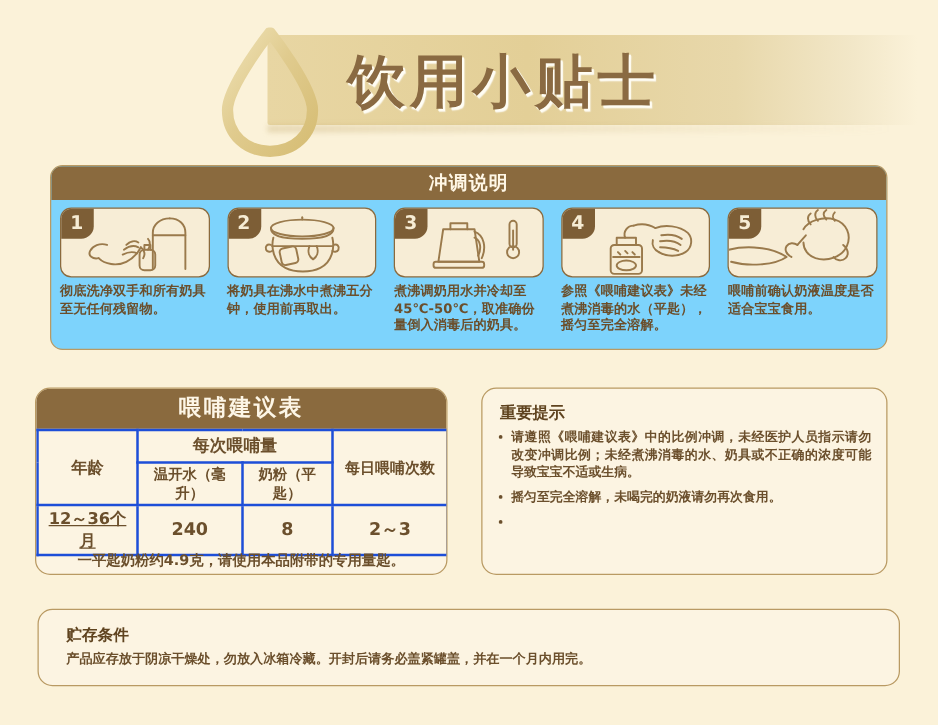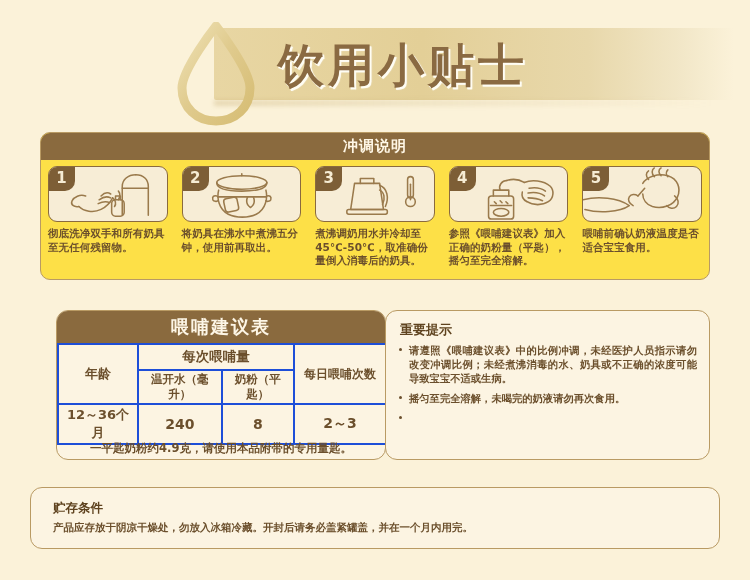--- a/index.html
+++ b/index.html
@@ -36,21 +36,21 @@
   
   .panel{
     position:absolute;
     background:#fcf4e2;
     border:1.5px solid #b99a63;
     border-radius:12px;
     box-sizing:border-box;
   }
   
   #prep-panel{ left:40px;top:132px;width:670px;height:148px;
-    border-radius:10px;overflow:hidden;padding:0;background:#fde047;}
+    border-radius:10px;overflow:hidden;padding:0;background:#7dd3fc;}
   #prep-header{
     position:absolute;left:0;top:0;width:100%;height:27px;
     background:#8a6a3e;color:#fff7e6;
     font-size:15px;font-weight:bold;line-height:27px;text-align:center;letter-spacing:1px;
   }
   #prep-steps{
     position:absolute;left:0;top:27px;width:100%;height:121px;
     display:flex;
   }
   .step{
@@ -67,41 +67,41 @@
     border-radius:9px 0 10px 0;
     color:#f6ecd4;font-size:15px;font-weight:bold;
     line-height:25px;text-align:center;
   }
   .step-svg{position:absolute;left:0;top:0;width:100%;height:100%;}
   .step-text{
     margin-top:5px;font-size:10.5px;line-height:13.5px;color:#6b4f2c;
     font-weight:bold;letter-spacing:.1px;
   }
   
-  #feed-panel{ left:56px;top:310px;width:330px;height:150px;overflow:hidden;padding:16px;}
+  #feed-panel{ left:28px;top:310px;width:330px;height:150px;overflow:hidden;padding:16px;}
   #feed-header{
     position:absolute;left:0;top:0;width:100%;height:32px;
     background:#8a6a3e;color:#fdf6e6;
     font-size:18px;font-weight:bold;line-height:32px;text-align:center;letter-spacing:2px;
   }
   table.feed{
     position:absolute;left:0;top:32px;width:330px;
     border-collapse:collapse;color:#6b4f2c;
   }
   table.feed td{
     border:2px solid #1d4ed8;
     text-align:center;color:#6b4f2c;font-weight:bold;
     padding:1px 2px;
   }
   .th-age{width:74px;font-size:13px;}
   .th-group{font-size:13.5px;height:22px;}
   .th-sub{font-size:11.5px;height:21px;}
   .th-freq{width:86px;font-size:12px;}
   .cell{font-size:14px;height:26px;}
-  .cell-age{font-size:13px;}
+  .cell-age{font-size:13px;text-decoration:underline;}
   #feed-note{
     position:absolute;left:0;bottom:3px;width:100%;
     text-align:center;font-size:11.5px;font-weight:bold;color:#6b4f2c;
   }
   
   #notes-panel{ left:385px;top:310px;width:325px;height:150px;padding:10px 12px;}
   #notes-title{font-size:13px;font-weight:bold;color:#5f431f;margin:0 0 4px 2px;}
   .note-item{
     position:relative;padding-left:11px;margin-bottom:6px;
     font-size:10.3px;line-height:14px;color:#6b4f2c;font-weight:bold;
@@ -216,21 +216,21 @@
             <path d="M57 14 C63 12 70 13 75 16"></path>
             <path d="M75 16 C83 13 95 14 102 20 C106 24 106 32 100 36 C94 40 84 40 78 36"></path>
             <path d="M78 36 C74 34 72 30 73 26"></path>
             <path d="M80 22 C86 21 93 22 97 25"></path>
             <path d="M79 27 C85 26 92 27 96 30"></path>
             <path d="M79 32 C84 32 90 33 94 35"></path>
           </g>
         </svg>
         <div class="step-badge">4</div>
       </div>
-      <div class="step-text">参照《喂哺建议表》加入正确的奶粉量（平匙），摇匀至完全溶解。</div>
+      <div class="step-text">参照《喂哺建议表》未经煮沸消毒的水（平匙），摇匀至完全溶解。</div>
     </div>
 
     <div class="step">
       <div class="step-art">
         <svg class="step-svg" viewBox="0 0 118 56">
           <g fill="none" stroke="#9a7a4c" stroke-width="1.6" stroke-linecap="round" stroke-linejoin="round">
             <path d="M-2 34 C14 30 34 32 46 40 C36 47 14 48 0 44"></path>
             <path d="M50 40 C46 38 44 34 46 31 C48 28 52 28 55 30"></path>
             <path d="M55 30 L62 22"></path>
             <path d="M60 17 C64 10 76 6 86 9 C96 12 100 22 96 31 C92 40 80 44 70 41 C64 39 60 34 60 28"></path>

